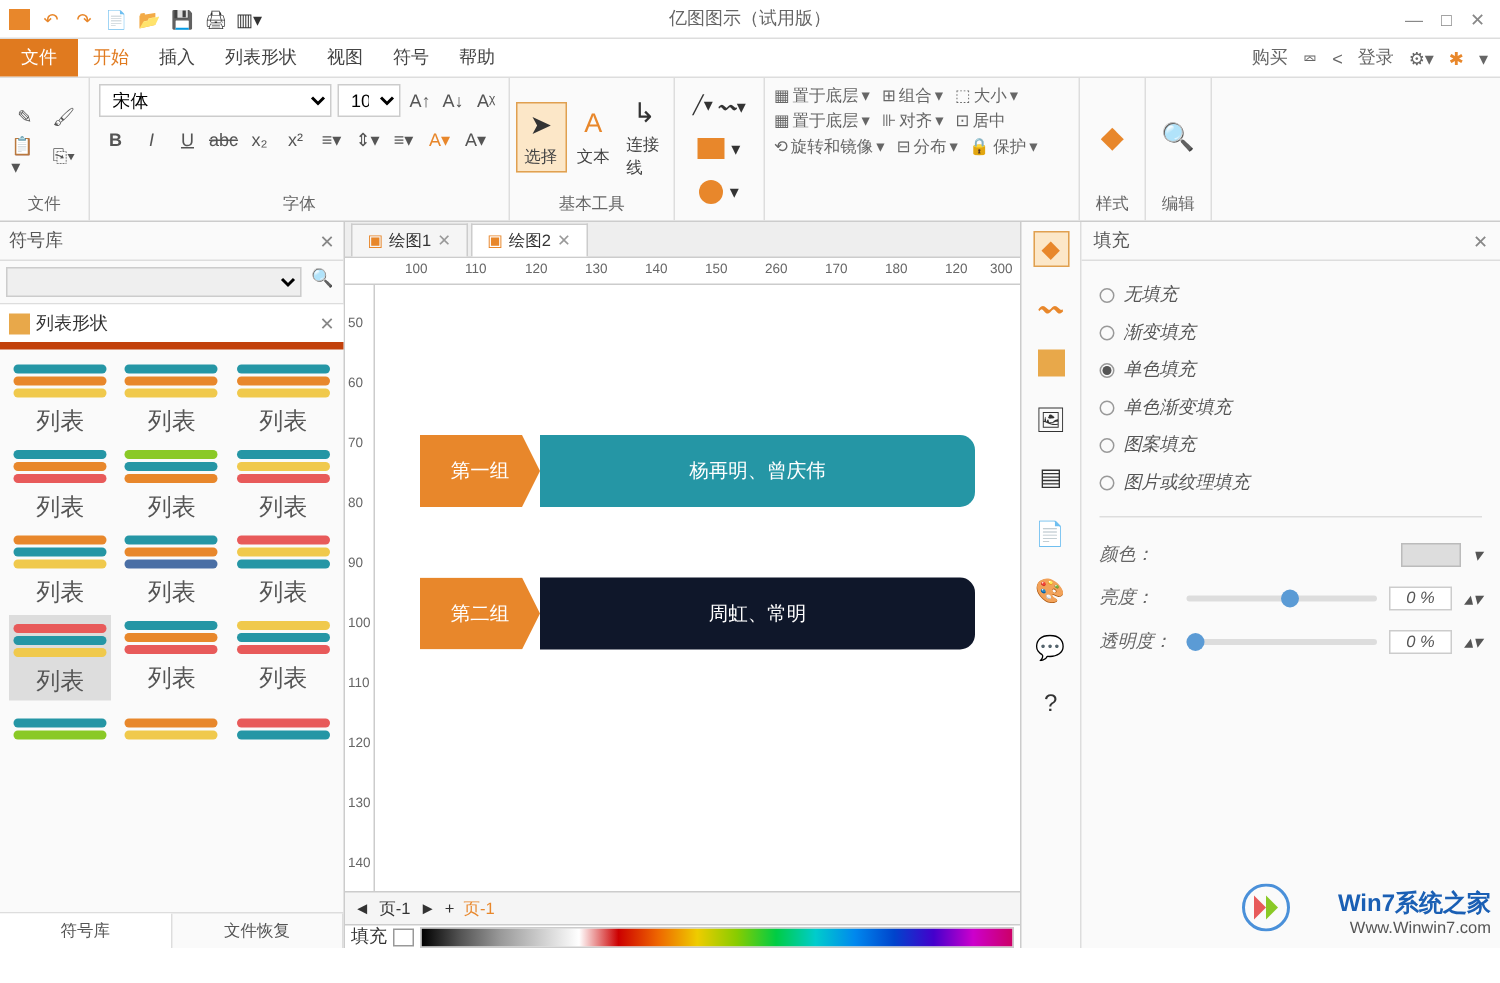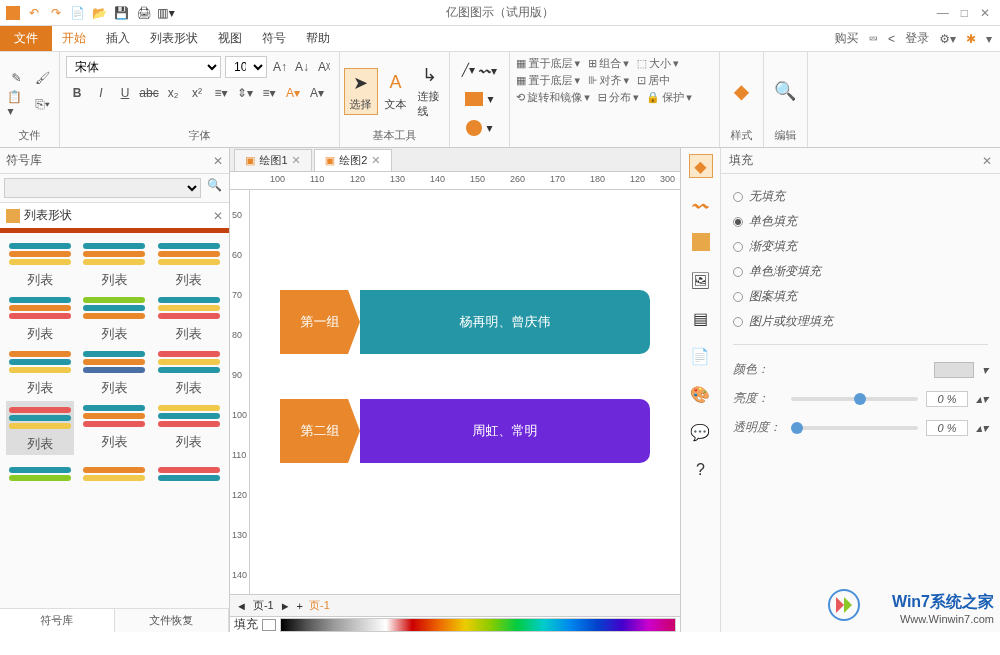--- a/index.html
+++ b/index.html
@@ -54,36 +54,36 @@
 .sl-close { margin-left: auto; color: #888; cursor: pointer; }
 .sl-search { display: flex; padding: 4px; gap: 4px; border-bottom: 1px solid #ddd; }
 .sl-search select { flex: 1; height: 20px; border: 1px solid #ccc; font-size: 11px; }
 .sl-search .srch { width: 20px; text-align: center; color: #666; cursor: pointer; }
 .sl-cat { display: flex; align-items: center; padding: 4px 6px; background: #fff; border-bottom: 5px solid #c2410c; }
 .sl-cat-ic { width: 14px; height: 14px; background: #e8a84a; margin-right: 4px; }
 .sl-gallery { flex: 1; overflow: hidden; padding: 6px; display: grid; grid-template-columns: repeat(3, 1fr); gap: 4px 6px; align-content: start; }
 .gal-item { display: flex; flex-direction: column; align-items: center; gap: 2px; }
 .gal-thumb { width: 62px; height: 30px; display: flex; flex-direction: column; gap: 2px; justify-content: center; }
 .gal-bar { height: 6px; border-radius: 3px; }
-.gal-lbl { font-size: 13px; color: #555; }
+.gal-lbl { font-size: 16px; color: #555; }
 .sl-tabs { display: flex; border-top: 1px solid #ddd; }
 .sl-tab { flex: 1; text-align: center; padding: 4px; font-size: 11px; color: #555; border-right: 1px solid #ddd; cursor: pointer; }
 .sl-tab.active { background: #fff; }
 .canvas-area { flex: 1; display: flex; flex-direction: column; background: #fff; position: relative; }
 .doc-tabs { height: 24px; display: flex; align-items: end; background: #eee; border-bottom: 1px solid #ccc; padding-left: 4px; gap: 2px; }
 .doc-tab { padding: 3px 10px; background: #f5f5f5; border: 1px solid #ccc; border-bottom: none; font-size: 11px; display: flex; gap: 4px; align-items: center; cursor: pointer; }
 .doc-tab.active { background: #fff; }
 .dt-close { color: #999; }
 .ruler-h { height: 18px; background: #fff; border-bottom: 1px solid #ccc; position: relative; font-size: 9px; color: #666; }
 .ruler-h span { position: absolute; top: 2px; }
 .canvas-body { flex: 1; display: flex; overflow: hidden; }
 .ruler-v { width: 20px; background: #fff; border-right: 1px solid #ccc; font-size: 9px; color: #666; position: relative; }
 .ruler-v span { position: absolute; left: 2px; transform: rotate(0deg); }
 .canvas { flex: 1; background: #fff; position: relative; overflow: hidden; }
-.list-shape { position: absolute; display: flex; height: 64px; }
+.list-shape { position: absolute; display: flex; height: 48px; }
 .arrow-head { width: 80px; background: #e8872b; color: #fff; display: flex; align-items: center; justify-content: center; font-size: 13px; position: relative; clip-path: polygon(0 0, 85% 0, 100% 50%, 85% 100%, 0 100%); }
 .arrow-head::before { content: ""; position: absolute; left: -14px; top: 0; width: 14px; height: 100%; background: inherit; clip-path: polygon(0 0, 100% 50%, 0 100%); background: #c66a1a; transform: translateX(14px) scaleX(-1); display:none;}
 .ls-body { flex: 1; display: flex; align-items: center; justify-content: center; color: #fff; font-size: 13px; border-radius: 0 10px 10px 0; }
 .canvas-footer { height: 22px; display: flex; align-items: center; border-top: 1px solid #ccc; background: #f5f5f5; font-size: 11px; gap: 6px; padding: 0 6px; }
 .color-strip { height: 14px; flex: 1; background: linear-gradient(90deg,#000,#555,#999,#ccc,#fff,#c00,#e60,#ec0,#8c0,#0c4,#0cc,#08e,#04c,#40c,#c0c,#c06); border: 1px solid #ccc; }
 .sidebar-right { width: 320px; border-left: 1px solid #ccc; display: flex; background: #fafafa; }
 .sr-icons { width: 40px; border-right: 1px solid #ddd; display: flex; flex-direction: column; align-items: center; padding-top: 6px; gap: 14px; }
 .sr-ic { width: 24px; height: 24px; display: flex; align-items: center; justify-content: center; cursor: pointer; border: 1px solid transparent; font-size: 16px; }
 .sr-ic.active { border: 1px solid #e0a050; background: #fce7c8; }
 .sr-panel { flex: 1; display: flex; flex-direction: column; }
@@ -426,23 +426,23 @@
           <span style="top:260px">110</span>
           <span style="top:300px">120</span>
           <span style="top:340px">130</span>
           <span style="top:380px">140</span>
       </div>
       <div class="canvas">
         <div class="list-shape" style="left:30px;top:100px;width:370px">
           <div class="arrow-head">第一组</div>
           <div class="ls-body" style="background:#2596a5">杨再明、曾庆伟</div>
         </div>
-        <div class="list-shape" style="left:30px;top:209px;width:370px">
+        <div class="list-shape" style="left:30px;top:195px;width:370px">
           <div class="arrow-head">第二组</div>
-          <div class="ls-body" style="background:#6d28d9">周虹、常明</div>
+          <div class="ls-body" style="background:#0f172a">周虹、常明</div>
         </div>
       </div>
     </div>
     <div class="canvas-footer">
       <span>◄</span>
       <span>页-1</span>
       <span>►</span>
       <span>+</span>
       <span style="color:#e8872b">页-1</span>
     </div>
@@ -471,26 +471,26 @@
       <div class="sr-head">
         <span class="sr-title">填充</span>
         <span class="sr-close">✕</span>
       </div>
       <div class="sr-body">
         <div class="fill-opt">
             <span class="radio"></span>
             <span>无填充</span>
           </div>
         <div class="fill-opt">
+            <span class="radio"></span>
+            <span>渐变填充</span>
+          </div>
+        <div class="fill-opt">
             <span class="radio on"></span>
             <span>单色填充</span>
-          </div>
-        <div class="fill-opt">
-            <span class="radio"></span>
-            <span>渐变填充</span>
           </div>
         <div class="fill-opt">
             <span class="radio"></span>
             <span>单色渐变填充</span>
           </div>
         <div class="fill-opt">
             <span class="radio"></span>
             <span>图案填充</span>
           </div>
         <div class="fill-opt">

